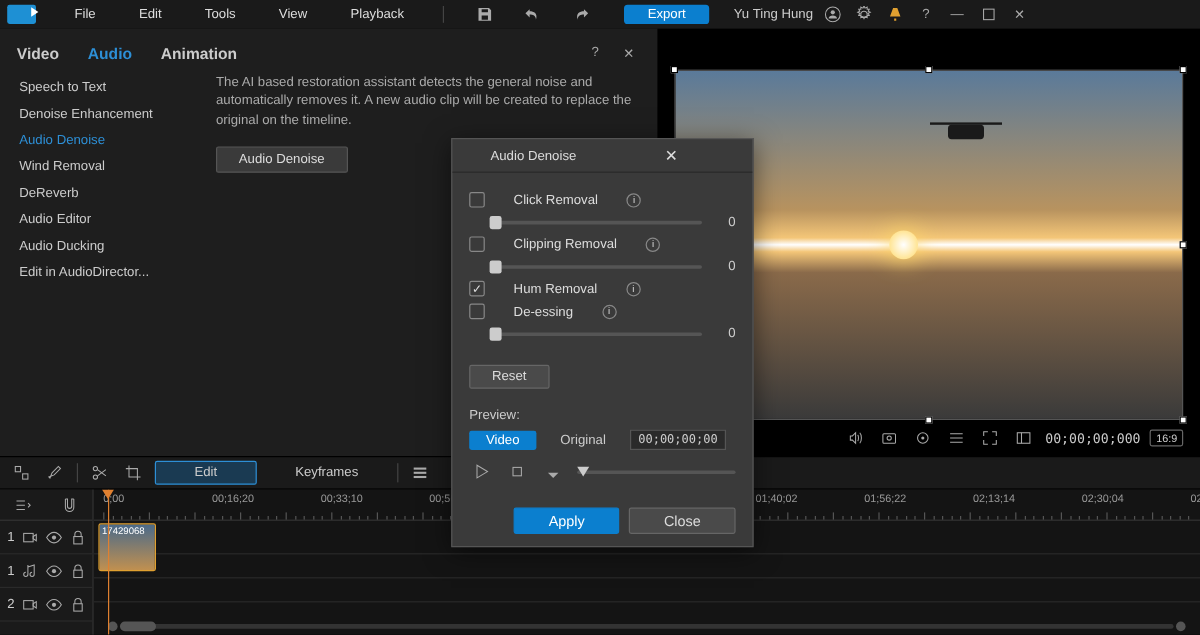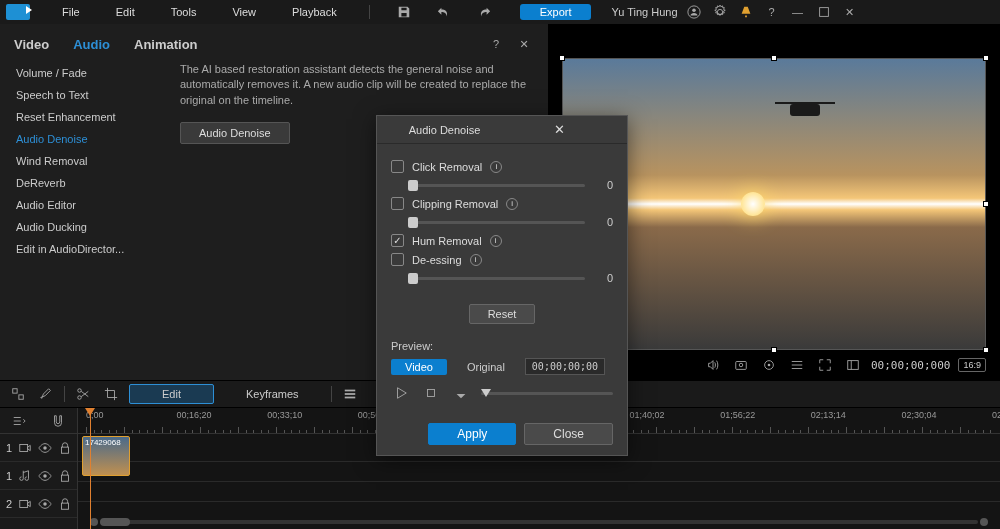--- a/index.html
+++ b/index.html
@@ -38,29 +38,29 @@
 .h-ml{top:calc(50% - 3px);left:-4px}.h-mr{top:calc(50% - 3px);right:-4px}
 .player-bar{height:30px;display:flex;align-items:center;padding:0 14px;gap:8px;color:#ccc}
 .pb-spacer{flex:1}
 .timecode{font-size:11px;font-family:monospace}
 .aspect{border:1px solid #666;padding:1px 4px;font-size:9px;border-radius:2px}
 .dialog{position:absolute;left:376px;top:115px;width:252px;background:#3a3a3a;border:1px solid #555;z-index:10;box-shadow:0 4px 20px rgba(0,0,0,.5)}
 .dlg-title{display:flex;align-items:center;padding:6px 10px;font-size:11px;color:#ddd;border-bottom:1px solid #2a2a2a}
 .dlg-title span{flex:1;text-align:center}
 .dlg-close{cursor:pointer;font-size:13px}
 .dlg-body{padding:10px 14px}
-.opt-row{display:flex;align-items:center;gap:8px;font-size:11px;color:#ddd;margin-top:6px}
+.opt-row{display:flex;align-items:center;gap:24px;font-size:11px;color:#ddd;margin-top:6px}
 .chk{width:13px;height:13px;border:1px solid #888;border-radius:2px;display:flex;align-items:center;justify-content:center;cursor:pointer}
 .chk.on::after{content:"✓";color:#ddd;font-size:10px}
 .info-ic{width:12px;height:12px;border:1px solid #888;border-radius:50%;display:flex;align-items:center;justify-content:center;font-size:8px;cursor:pointer}
 .slider-row{display:flex;align-items:center;gap:8px;margin:6px 0 2px 22px}
 .slider{flex:1;height:3px;background:#555;position:relative;border-radius:2px}
 .slider-thumb{position:absolute;top:-4px;width:10px;height:11px;background:#ccc;border-radius:2px;transform:translateX(-50%)}
 .slider-val{width:20px;text-align:right;font-size:11px}
-.reset-row{display:flex;justify-content:center;margin-top:8px}
+.reset-row{display:flex;justify-content:flex-start;margin-top:8px}
 .reset-btn{background:#4a4a4a;border:1px solid #666;padding:3px 18px;font-size:11px;color:#ddd;cursor:pointer;border-radius:2px}
 .preview-section{margin-top:16px;font-size:11px}
 .pv-label{color:#ccc;margin-bottom:6px}
 .pv-controls{display:flex;gap:6px;align-items:center}
 .pv-tab{padding:2px 14px;font-size:11px;cursor:pointer;border-radius:2px}
 .pv-tab.active{background:#0b7fcf;color:#fff}
 .pv-tc{background:#2a2a2a;padding:2px 6px;font-family:monospace;font-size:10px;border:1px solid #555}
 .pv-play{display:flex;gap:10px;margin-top:8px;align-items:center}
 .mini-slider{flex:1;height:3px;background:#555;border-radius:2px;position:relative}
 .mini-thumb{position:absolute;left:0;top:-3px;width:0;height:0;border-left:5px solid transparent;border-right:5px solid transparent;border-top:8px solid #ccc}
@@ -154,23 +154,22 @@
       <div class="tab">Video</div>
       <div class="tab active">Audio</div>
       <div class="tab">Animation</div>
       <div class="tabs-right">
         <div class="icon-btn">?</div>
         <div class="icon-btn">✕</div>
       </div>
     </div>
     <div class="panel-body">
       <div class="sidebar">
-        <div class="side-item">Volume / Fade</div>
         <div class="side-item">Speech to Text</div>
-        <div class="side-item">Reset Enhancement</div>
+        <div class="side-item">Denoise Enhancement</div>
         <div class="side-item active">Audio Denoise</div>
         <div class="side-item">Wind Removal</div>
         <div class="side-item">DeReverb</div>
         <div class="side-item">Audio Editor</div>
         <div class="side-item">Audio Ducking</div>
         <div class="side-item">Edit in AudioDirector...</div>
       </div>
       <div class="content">
         <div class="desc">The AI based restoration assistant detects the general noise and automatically removes it. A new audio clip will be created to replace the original on the timeline.</div>
         <button class="action-btn">Audio Denoise</button>

